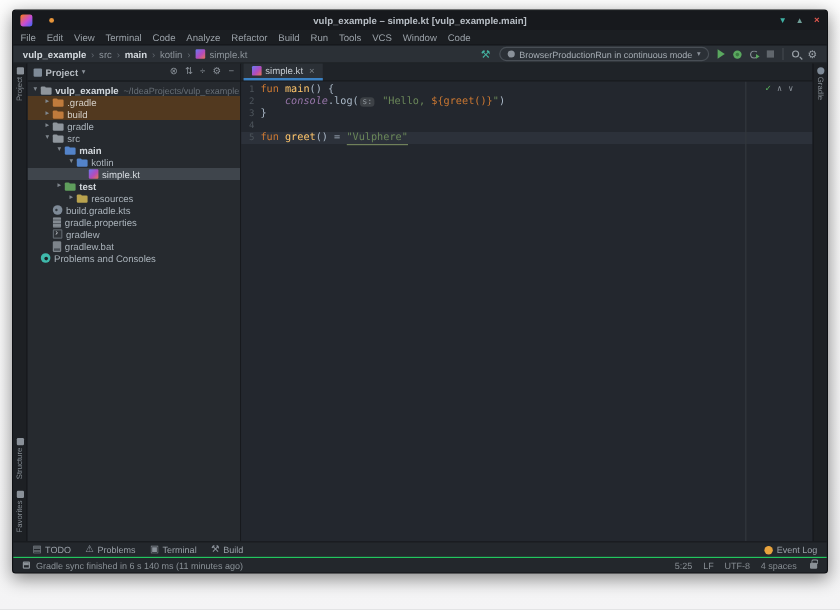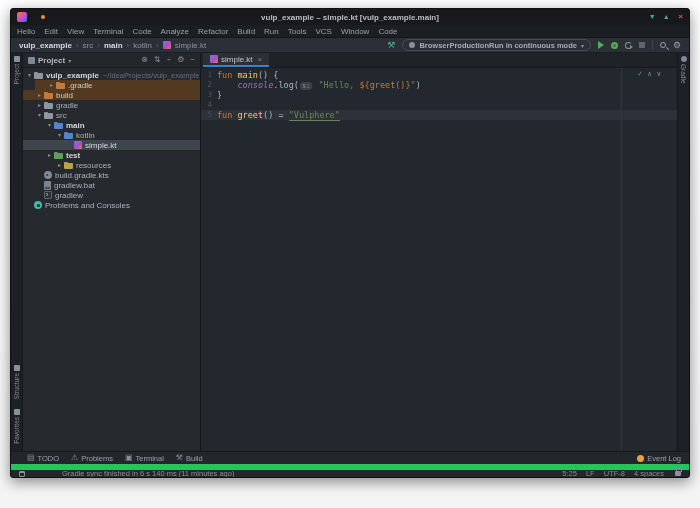--- a/index.html
+++ b/index.html
@@ -26,21 +26,21 @@
   
   .navbar { height:15px; background:#2b3036; display:flex; align-items:center; padding:0 8px; flex:none; border-bottom:1px solid #1b1e22; }
   .breadcrumbs { display:flex; align-items:center; gap:4px; }
   .crumb { color:#8d949b; font-size:8px; }
   .crumb.bold { color:#d4d9de; font-weight:bold; }
   .crumb-sep { color:#5d646b; font-size:8px; }
   .run-controls { margin-left:auto; display:flex; align-items:center; gap:7px; }
   .hammer { color:#45b3a2; font-size:9px; line-height:9px; }
   .run-combo { display:flex; align-items:center; gap:4px; border:1px solid #484e55; border-radius:8px; height:12px; padding:0 6px; }
   .combo-ic { width:6px; height:6px; border-radius:50%; background:#8a9199; position:relative; }
-  .combo-label { color:#a6adb4; font-size:7.5px; white-space:nowrap;font-weight:bold; }
+  .combo-label { color:#a6adb4; font-size:7.5px; white-space:nowrap; }
   .combo-caret { color:#8a9199; font-size:6px; }
   .ic-play { width:0; height:0; border-left:6px solid #5aa85f; border-top:4px solid transparent; border-bottom:4px solid transparent; }
   .ic-debug { width:7px; height:7px; border-radius:50%; background:#5aa85f; position:relative; }
   .ic-debug::after { content:""; position:absolute; left:2px; top:2px; width:3px; height:3px; border-radius:50%; background:#3b7a41; }
   .ic-profiler { width:7px; height:7px; border:1.5px solid #8a9199; border-radius:50%; border-right-color:transparent; position:relative; }
   .ic-profiler::after { content:""; position:absolute; right:-2px; bottom:-1px; width:0; height:0;
                         border-left:3px solid #5aa85f; border-top:2px solid transparent; border-bottom:2px solid transparent; }
   .ic-stop { width:6px; height:6px; background:#60666c; }
   .tool-sep { width:1px; height:10px; background:#41474d; }
   .ic-search { width:6px; height:6px; border:1px solid #9aa1a8; border-radius:50%; position:relative; }
@@ -126,21 +126,21 @@
   .insp-arrow { color:#8a9199; font-size:7px; line-height:7px; }
 
   
   .bottombar { height:13px; flex:none; background:#23272c; border-top:1px solid #17191d; display:flex; align-items:center; padding:0 8px 0 16px; gap:12px; }
   .bb-item { display:flex; align-items:center; gap:3px; color:#9aa1a8; font-size:7.5px; }
   .bb-ic { font-size:8px; line-height:8px; color:#8a9199; }
   .bb-right { margin-left:auto; display:flex; align-items:center; gap:3px; }
   .eventlog-ic { width:7px; height:7px; border-radius:50%; background:#e8a33d; flex:none; }
 
   
-  .statusbar { height:13px; flex:none; background:#23272c; border-top:6px solid #22c55e; display:flex; align-items:center; padding:0 8px;gap:32px; }
+  .statusbar { height:13px; flex:none; background:#23272c; border-top:1px solid #22c55e; display:flex; align-items:center; padding:0 8px; }
   .sb-ic { width:6px; height:6px; border:1px solid #8a9197; border-radius:1px; margin-right:5px; flex:none; position:relative; }
   .sb-ic::after { content:""; position:absolute; left:0; top:0; width:100%; height:1.5px; background:#8a9197; }
   .sb-msg { color:#8a9197; font-size:7.5px; }
   .sb-right { margin-left:auto; display:flex; align-items:center; gap:9px; }
   .sb-item { color:#878d93; font-size:7.5px; }
   .lock { width:6px; height:5px; background:#8a9197; border-radius:1px; position:relative; margin-left:2px; }
   .lock::before { content:""; position:absolute; left:1px; top:-3px; width:4px; height:3px; border:1px solid #8a9197; border-bottom:none; border-radius:2px 2px 0 0; }
 </style>
 </head>
 <body>
@@ -153,21 +153,21 @@
       <span class="notif-dot"></span>
       <span class="wtitle">vulp_example – simple.kt [vulp_example.main]</span>
       <span class="win-controls">
         <span class="wc-min">▾</span>
         <span class="wc-max">▴</span>
         <span class="wc-close">×</span>
       </span>
     </div>
 
     <div class="menubar">
-        <span class="menu-item">Hello</span>
+        <span class="menu-item">File</span>
         <span class="menu-item">Edit</span>
         <span class="menu-item">View</span>
         <span class="menu-item">Terminal</span>
         <span class="menu-item">Code</span>
         <span class="menu-item">Analyze</span>
         <span class="menu-item">Refactor</span>
         <span class="menu-item">Build</span>
         <span class="menu-item">Run</span>
         <span class="menu-item">Tools</span>
         <span class="menu-item">VCS</span>
@@ -237,21 +237,21 @@
               <span class="ph-tool">−</span>
             </span>
         </div>
         <div class="tree">
             <div class="trow bold" style="padding-left: 2px;">
               <span class="tarrow">▾</span>
               <span class="ti project-folder"></span>
               <span class="tlabel">vulp_example</span>
               <span class="tsuffix">~/IdeaProjects/vulp_example</span>
             </div>
-            <div class="trow excluded" style="padding-left: 12px; margin-left: 12px;">
+            <div class="trow excluded" style="padding-left: 12px;">
               <span class="tarrow">▸</span>
               <span class="ti folder-excluded"></span>
               <span class="tlabel">.gradle</span>
             </div>
             <div class="trow excluded" style="padding-left: 12px;">
               <span class="tarrow">▸</span>
               <span class="ti folder-excluded"></span>
               <span class="tlabel">build</span>
             </div>
             <div class="trow" style="padding-left: 12px;">
@@ -289,27 +289,32 @@
               <span class="ti folder-res"></span>
               <span class="tlabel">resources</span>
             </div>
             <div class="trow" style="padding-left: 12px;">
               <span class="tarrow"></span>
               <span class="ti gradle-file"></span>
               <span class="tlabel">build.gradle.kts</span>
             </div>
             <div class="trow" style="padding-left: 12px;">
               <span class="tarrow"></span>
+              <span class="ti props-file"></span>
+              <span class="tlabel">gradle.properties</span>
+            </div>
+            <div class="trow" style="padding-left: 12px;">
+              <span class="tarrow"></span>
+              <span class="ti shell-file"></span>
+              <span class="tlabel">gradlew</span>
+            </div>
+            <div class="trow" style="padding-left: 12px;">
+              <span class="tarrow"></span>
               <span class="ti bat-file"></span>
               <span class="tlabel">gradlew.bat</span>
-            </div>
-            <div class="trow" style="padding-left: 12px;">
-              <span class="tarrow"></span>
-              <span class="ti shell-file"></span>
-              <span class="tlabel">gradlew</span>
             </div>
             <div class="trow" style="padding-left: 2px;">
               <span class="tarrow"></span>
               <span class="ti scratches"></span>
               <span class="tlabel">Problems and Consoles</span>
             </div>
           </div>
       </div>
 
       <div class="editor-col">

